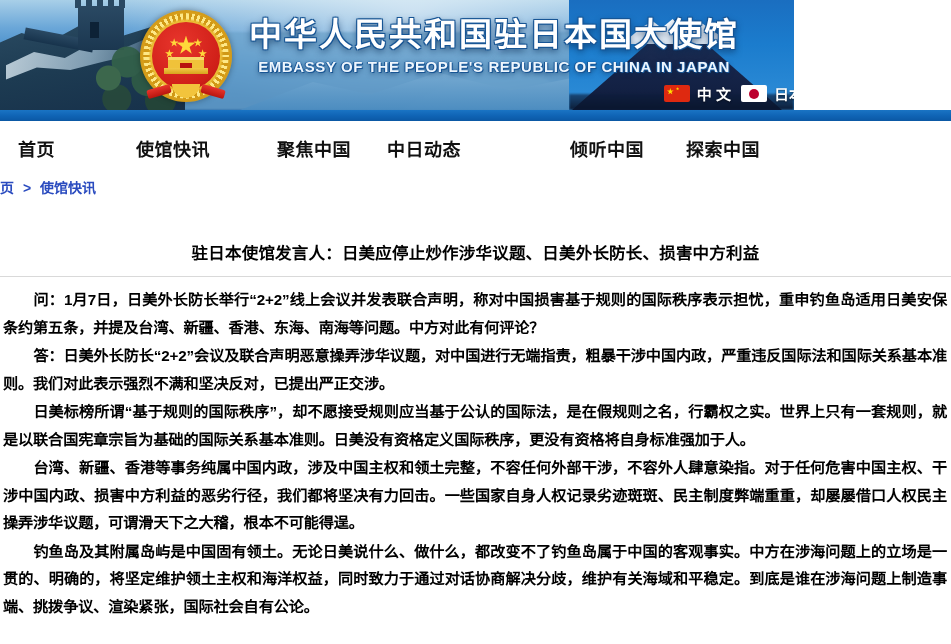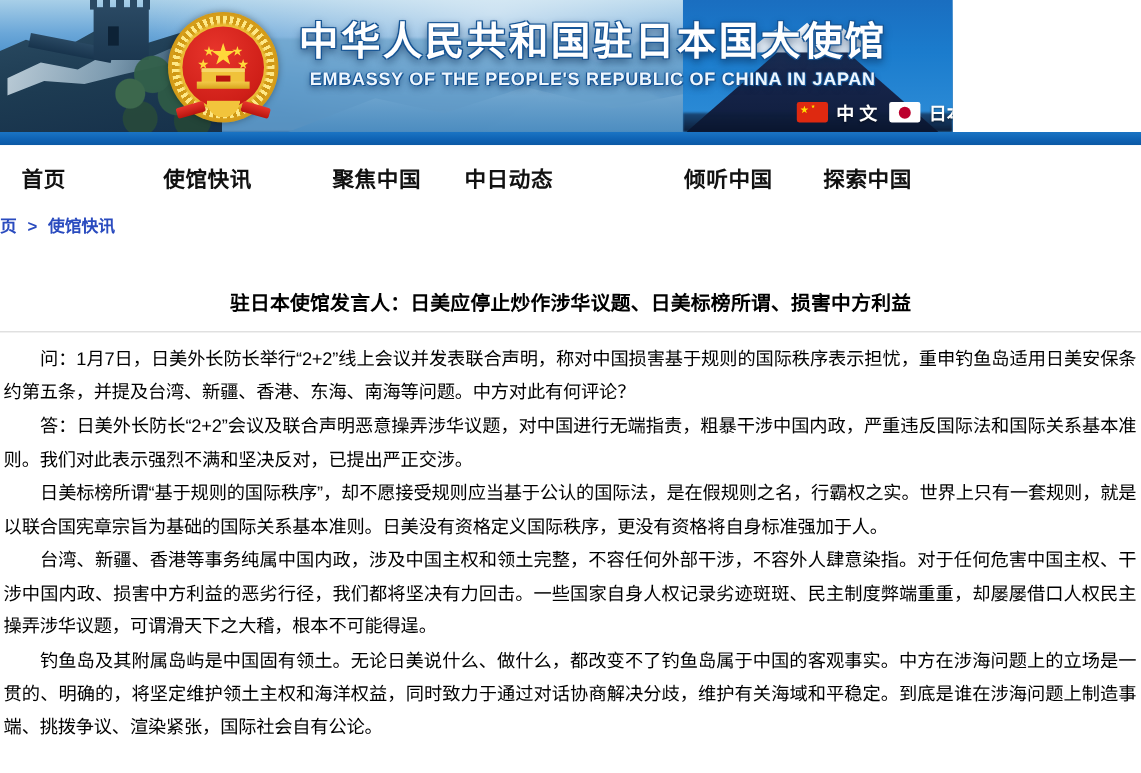--- a/index.html
+++ b/index.html
@@ -236,21 +236,21 @@
   }
   .art-date {
     text-align: center; font-size: 12.5px; color: #222; padding: 9px 0 9px;
     font-family: "Liberation Sans", sans-serif;
   }
   .art-rule { height: 1px; background: #d9d9d9; width: 951px; }
   .art-body { padding: 9px 4px 0 3px; }
   .art-body p {
     margin: 0 0 1px 0;
     font-size: 15.2px;
-    font-weight: 400;
+    font-weight: 700;
     line-height: 27.5px;
     color: #000;
     text-align: justify;
     text-justify: inter-ideograph;
     text-indent: 2em;
     letter-spacing: -0.15px;
   }
 </style>
 </head>
 <body>
@@ -321,21 +321,21 @@
 
 <div class="crumb-area">
   <div class="crumb">
     <a href="#">首页</a>
     <span class="sep">&gt;</span>
     <a href="#">使馆快讯</a>
   </div>
 </div>
 
 <article class="article">
-  <h1 class="art-title">驻日本使馆发言人：日美应停止炒作涉华议题、日美标榜所谓、损害中方利益</h1>
+  <h1 class="art-title">驻日本使馆发言人：日美应停止炒作涉华议题、日美外长防长、损害中方利益</h1>
   <div class="art-rule"></div>
   <div class="art-body" id="article-body">
       <p>问：1月7日，日美外长防长举行“2+2”线上会议并发表联合声明，称对中国损害基于规则的国际秩序表示担忧，重申钓鱼岛适用日美安保条约第五条，并提及台湾、新疆、香港、东海、南海等问题。中方对此有何评论？</p>
       <p>答：日美外长防长“2+2”会议及联合声明恶意操弄涉华议题，对中国进行无端指责，粗暴干涉中国内政，严重违反国际法和国际关系基本准则。我们对此表示强烈不满和坚决反对，已提出严正交涉。</p>
       <p>日美标榜所谓“基于规则的国际秩序”，却不愿接受规则应当基于公认的国际法，是在假规则之名，行霸权之实。世界上只有一套规则，就是以联合国宪章宗旨为基础的国际关系基本准则。日美没有资格定义国际秩序，更没有资格将自身标准强加于人。</p>
       <p>台湾、新疆、香港等事务纯属中国内政，涉及中国主权和领土完整，不容任何外部干涉，不容外人肆意染指。对于任何危害中国主权、干涉中国内政、损害中方利益的恶劣行径，我们都将坚决有力回击。一些国家自身人权记录劣迹斑斑、民主制度弊端重重，却屡屡借口人权民主操弄涉华议题，可谓滑天下之大稽，根本不可能得逞。</p>
       <p>钓鱼岛及其附属岛屿是中国固有领土。无论日美说什么、做什么，都改变不了钓鱼岛属于中国的客观事实。中方在涉海问题上的立场是一贯的、明确的，将坚定维护领土主权和海洋权益，同时致力于通过对话协商解决分歧，维护有关海域和平稳定。到底是谁在涉海问题上制造事端、挑拨争议、渲染紧张，国际社会自有公论。</p>
     </div>
 </article>
 

